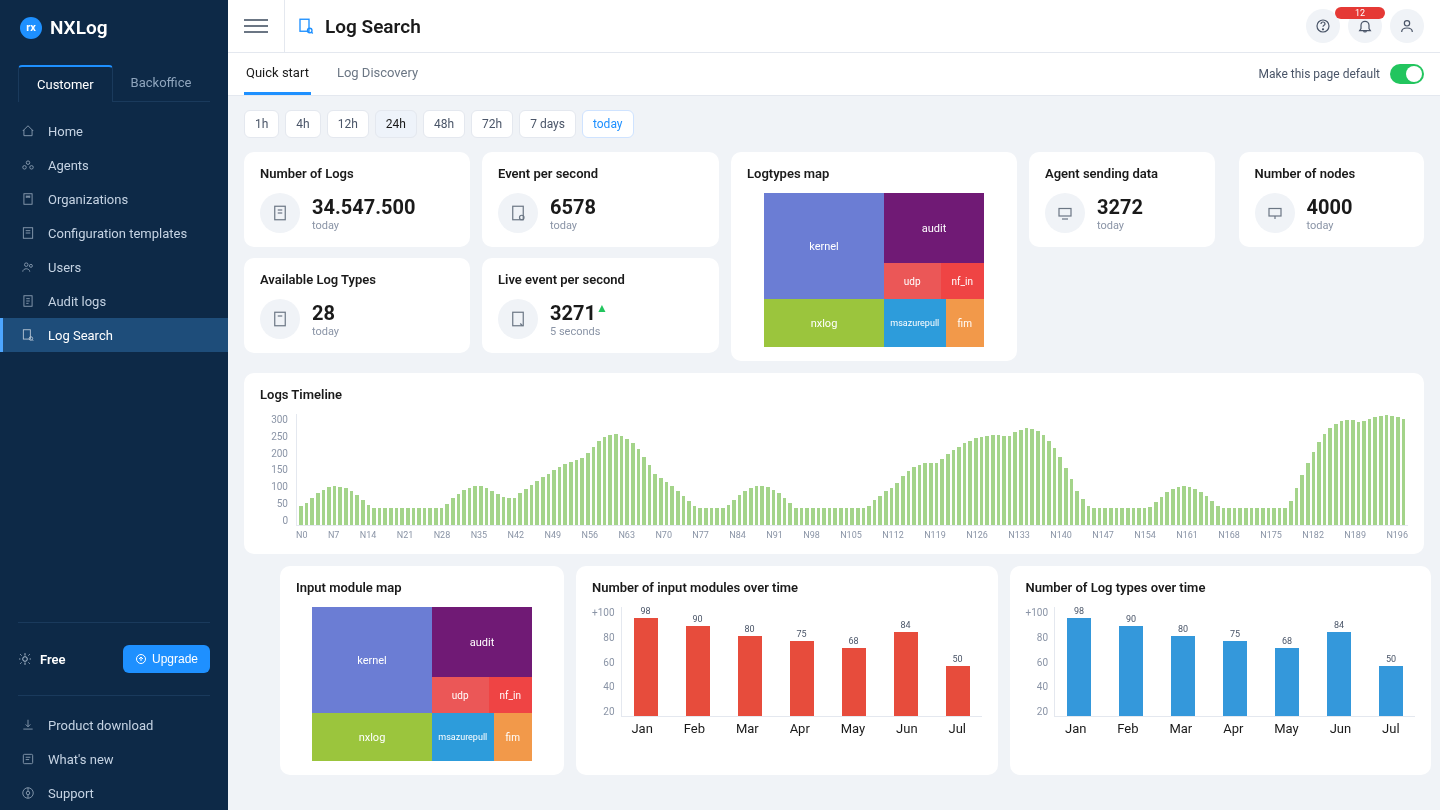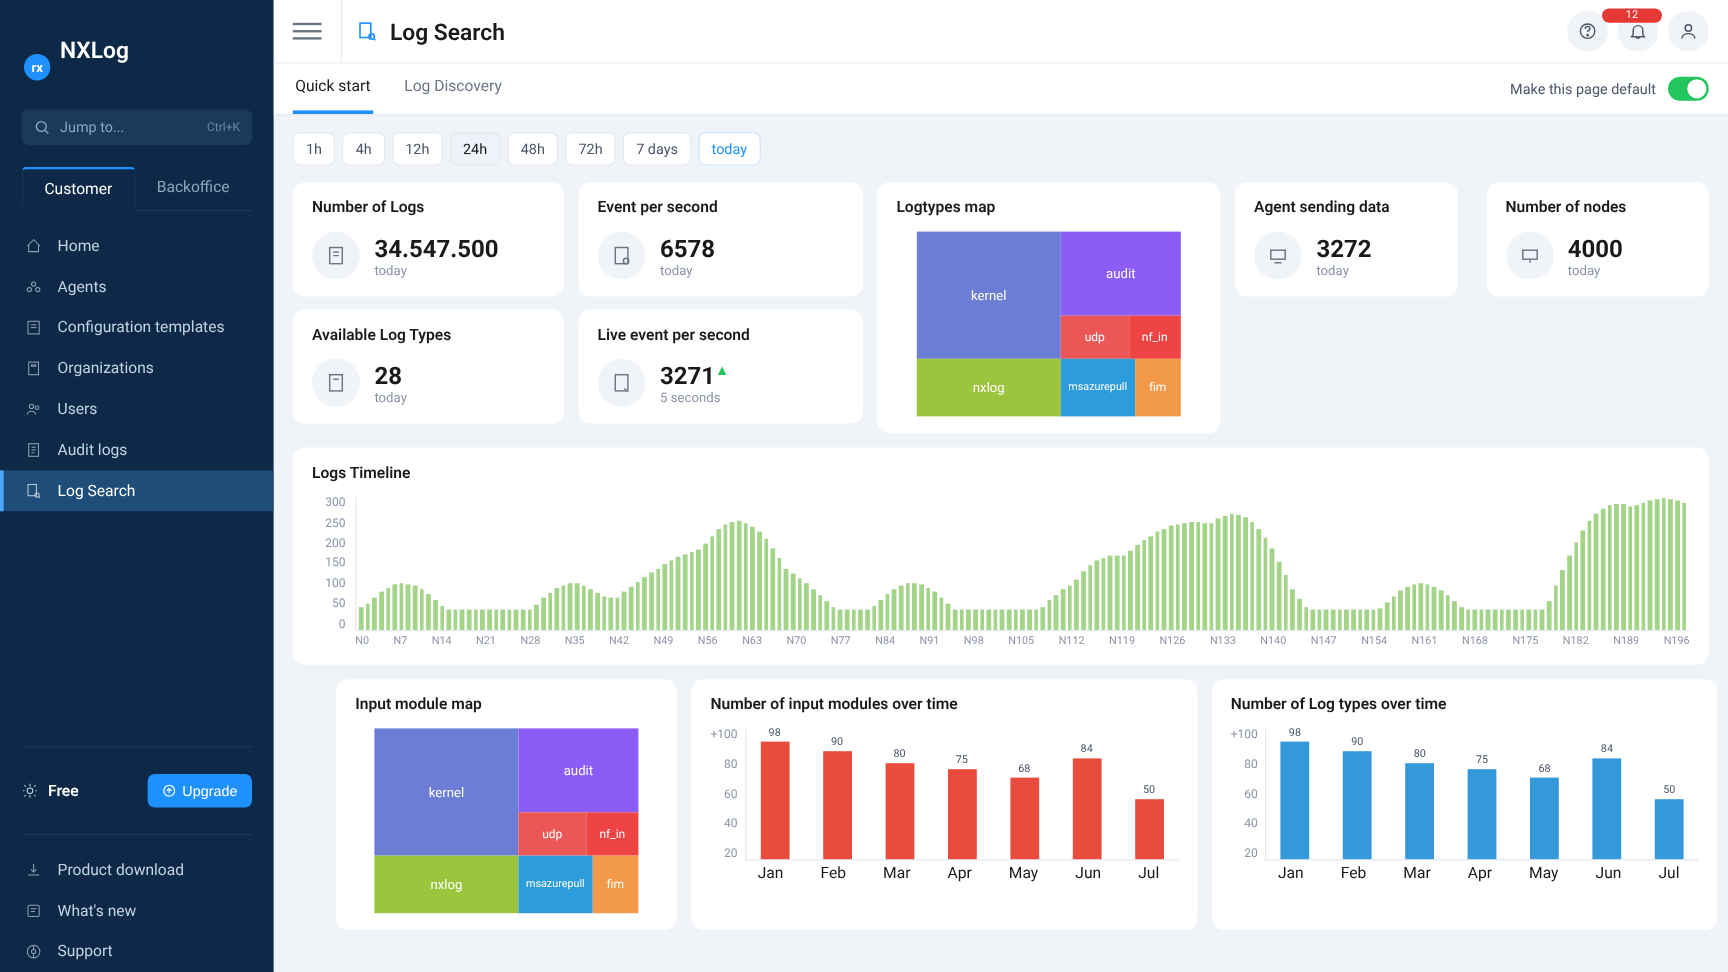--- a/index.html
+++ b/index.html
@@ -1,20 +1,20 @@
 <!DOCTYPE html>
 <html><head>
 <meta charset="utf-8">
 <style>
 * { margin: 0; padding: 0; box-sizing: border-box; }
 body { font-family: -apple-system, BlinkMacSystemFont, 'Segoe UI', Roboto, sans-serif; background: #f0f3f7; color: #1a1a1a; font-size: 13px; overflow: hidden; }
 .app { display: flex; height: 810px; width: 1440px; }
 .sidebar { width: 228px; background: #0d2947; color: #fff; display: flex; flex-direction: column; }
 .logo { display: flex; align-items: center; padding: 16px 20px; gap: 8px; }
-.logo-icon { width: 22px; height: 22px; background: #1e90ff; border-radius: 50%; display: flex; align-items: center; justify-content: center; font-size: 11px; font-weight: bold; color: #fff; margin-top: 29px; }
+.logo-icon { width: 22px; height: 22px; background: #1e90ff; border-radius: 50%; display: flex; align-items: center; justify-content: center; font-size: 11px; font-weight: bold; color: #fff; }
 .logo-text { font-size: 19px; font-weight: 600; }
 .search-box { margin: 8px 18px; background: #1a3a5c; border-radius: 6px; padding: 8px 10px; display: flex; align-items: center; gap: 8px; color: #8fa5bd; font-size: 12px; }
 .search-box .kbd { margin-left: auto; font-size: 10px; opacity: 0.7; }
 .tabs { display: flex; margin: 10px 18px 0; border-bottom: 1px solid #1a3a5c; }
 .tab { padding: 10px 18px; color: #8fa5bd; font-size: 13px; cursor: pointer; }
 .tab.active { color: #fff; border-top: 2px solid #1e90ff; border-left: 1px solid #1a3a5c; border-right: 1px solid #1a3a5c; background: #0d2947; border-radius: 4px 4px 0 0; margin-bottom: -1px; }
 .nav { padding: 12px 0; flex: 1; overflow: auto; }
 .nav-item { display: flex; align-items: center; gap: 12px; padding: 9px 20px; color: #c5d3e3; font-size: 13px; cursor: pointer; }
 .nav-item.active { background: #1e4d7a; border-left: 3px solid #4da6ff; padding-left: 17px; color: #fff; }
 .nav-item .icn { width: 16px; height: 16px; opacity: 0.7; display:flex; align-items:center; justify-content:center; }
@@ -46,21 +46,21 @@
 .card { background: #fff; border-radius: 10px; padding: 14px 16px; }
 .card-title { font-size: 13px; font-weight: 600; margin-bottom: 12px; }
 .stat-row { display: flex; align-items: center; gap: 12px; }
 .stat-icon { width: 40px; height: 40px; border-radius: 50%; background: #f0f3f7; display: flex; align-items: center; justify-content: center; color: #6b7684; }
 .stat-val { font-size: 20px; font-weight: 700; }
 .stat-val .caret-up { color: #22c55e; font-size: 12px; vertical-align: super; }
 .stat-sub { font-size: 11px; color: #8a94a6; }
 .col-stack { display: flex; flex-direction: column; gap: 11px; }
 .treemap { display: grid; grid-template-columns: 120px 100px; grid-template-rows: 70px 36px 48px; height: 154px; width: 220px; margin: 0 auto; }
 .tm-kernel { grid-row: 1/3; grid-column: 1; background: #6b7dd4; display:flex; align-items:center; justify-content:center; color:#fff; font-size:11px; }
-.tm-audit { grid-row: 1; grid-column: 2; background: #8b5cf6; display:flex; align-items:center; justify-content:center; color:#fff; font-size:11px; }
+.tm-audit { grid-row: 1; grid-column: 2; background: #701a75; display:flex; align-items:center; justify-content:center; color:#fff; font-size:11px; }
 .tm-udpbox { grid-row: 2; grid-column: 2; display:flex; }
 .tm-udp { flex:1.3; background:#eb5757; display:flex; align-items:center; justify-content:center; color:#fff; font-size:10px; }
 .tm-nfin { flex:1; background:#ef4444; display:flex; align-items:center; justify-content:center; color:#fff; font-size:10px; }
 .tm-nxlog { grid-row: 3; grid-column: 1; background: #9bc53d; display:flex; align-items:center; justify-content:center; color:#fff; font-size:11px; }
 .tm-bottom { grid-row: 3; grid-column: 2; display:flex; }
 .tm-maz { flex:1.6; background:#2d9cdb; display:flex; align-items:center; justify-content:center; color:#fff; font-size:9px; }
 .tm-fim { flex:1; background:#f2994a; display:flex; align-items:center; justify-content:center; color:#fff; font-size:10px; }
 .search-card { display: flex; flex-direction: column; gap: 12px; }
 .search-input { display:flex; align-items:center; gap:8px; border: 1px solid #e4e8ef; border-radius: 6px; padding: 8px 12px; color: #8a94a6; font-size: 13px; }
 .search-row2 { display: flex; gap: 8px; }
@@ -87,30 +87,20 @@
 </style>
 </head>
 <body>
 
 <div class="app">
   <aside class="sidebar">
     <div class="logo">
       <span class="logo-icon">rx</span>
       <span class="logo-text">NXLog</span>
     </div>
-    <div class="search-box">
-      <span>
-        <svg class="small-icon" viewBox="0 0 24 24" fill="none" stroke="currentColor" stroke-width="2">
-            <circle cx="11" cy="11" r="7"></circle>
-            <line x1="21" y1="21" x2="16.65" y2="16.65"></line>
-          </svg>
-      </span>
-      <span>Jump to...</span>
-      <span class="kbd">Ctrl+K</span>
-    </div>
     <div class="tabs">
       <div class="tab active">Customer</div>
       <div class="tab">Backoffice</div>
     </div>
     <nav class="nav">
       <div class="nav-item">
           <span class="icn">
             <svg class="small-icon" viewBox="0 0 24 24" fill="none" stroke="currentColor" stroke-width="1.5">
               <path d="M3 12l9-9 9 9M5 10v10h14V10"></path>
             </svg>
@@ -123,36 +113,36 @@
               <circle cx="12" cy="8" r="3"></circle>
               <circle cx="6" cy="16" r="3"></circle>
               <circle cx="18" cy="16" r="3"></circle>
             </svg>
           </span>
           <span>Agents</span>
         </div>
       <div class="nav-item">
           <span class="icn">
             <svg class="small-icon" viewBox="0 0 24 24" fill="none" stroke="currentColor" stroke-width="1.5">
+              <rect x="5" y="3" width="14" height="18"></rect>
+              <rect x="9" y="7" width="2" height="2"></rect>
+              <rect x="13" y="7" width="2" height="2"></rect>
+            </svg>
+          </span>
+          <span>Organizations</span>
+        </div>
+      <div class="nav-item">
+          <span class="icn">
+            <svg class="small-icon" viewBox="0 0 24 24" fill="none" stroke="currentColor" stroke-width="1.5">
               <rect x="4" y="3" width="16" height="18"></rect>
               <line x1="8" y1="8" x2="16" y2="8"></line>
               <line x1="8" y1="12" x2="16" y2="12"></line>
             </svg>
           </span>
           <span>Configuration templates</span>
-        </div>
-      <div class="nav-item">
-          <span class="icn">
-            <svg class="small-icon" viewBox="0 0 24 24" fill="none" stroke="currentColor" stroke-width="1.5">
-              <rect x="5" y="3" width="14" height="18"></rect>
-              <rect x="9" y="7" width="2" height="2"></rect>
-              <rect x="13" y="7" width="2" height="2"></rect>
-            </svg>
-          </span>
-          <span>Organizations</span>
         </div>
       <div class="nav-item">
           <span class="icn">
             <svg class="small-icon" viewBox="0 0 24 24" fill="none" stroke="currentColor" stroke-width="1.5">
               <circle cx="9" cy="8" r="3"></circle>
               <circle cx="17" cy="10" r="2.5"></circle>
               <path d="M3 20c0-3 3-5 6-5s6 2 6 5"></path>
             </svg>
           </span>
           <span>Users</span>

